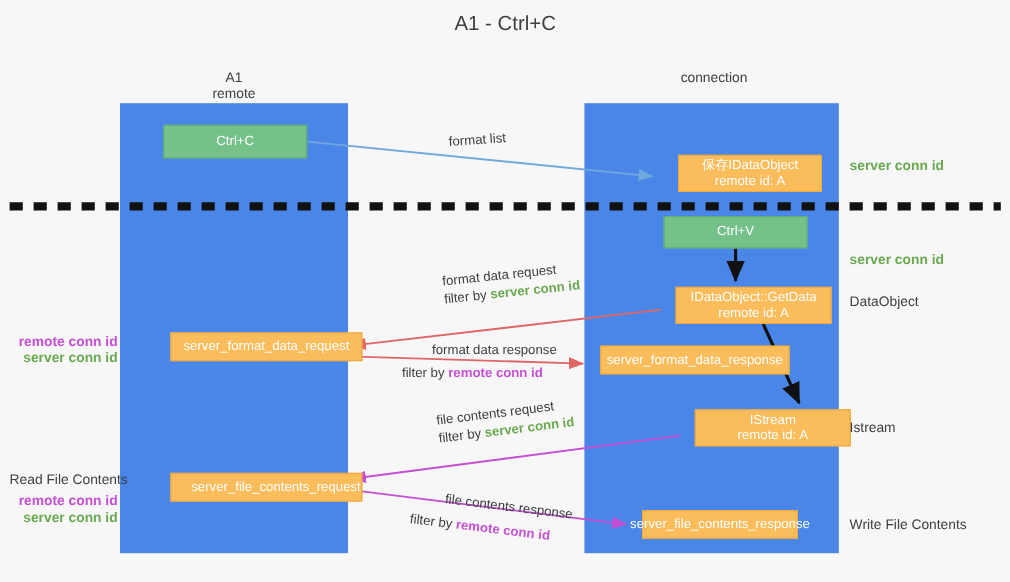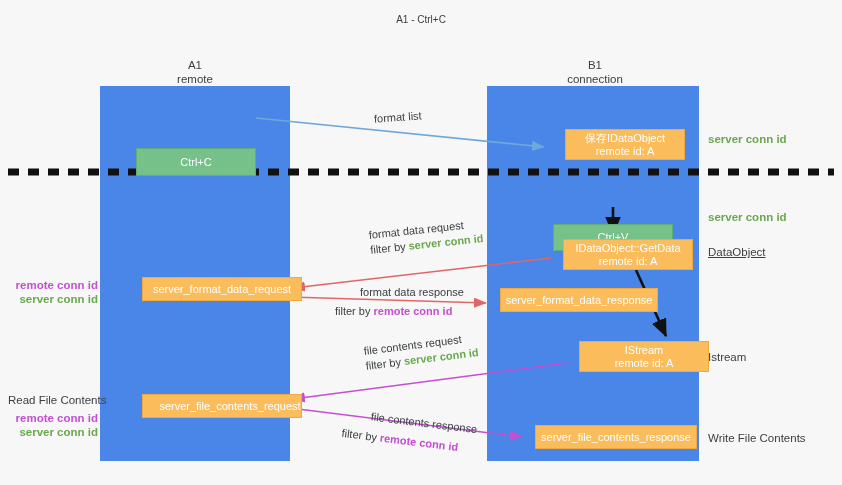--- a/index.html
+++ b/index.html
@@ -9,21 +9,21 @@
     font-family:"Liberation Sans","DejaVu Sans",sans-serif;
     overflow:hidden;
     position:relative;
   }
   #stage{position:absolute;left:0;top:0;width:842px;height:485px;}
   .abs{position:absolute;}
 
   
   .title{
     left:0;top:10px;width:842px;text-align:center;
-    font-size:10px;color:#3c4043;line-height:20px;
+    font-size:17px;color:#3c4043;line-height:20px;
   }
 
   
   .lane-head{
     text-align:center;font-size:11.5px;color:#3c4043;line-height:14px;
     width:160px;
   }
 
   
   .lane{
@@ -32,21 +32,21 @@
 
   
   .box{
     box-sizing:border-box;
     display:flex;flex-direction:column;
     align-items:center;justify-content:center;
     color:#ffffff;font-size:11px;line-height:13px;
     text-align:center;
     border:1px solid rgba(0,0,0,.12);
   }
-  .box.green{background:#76c08a;border-color:#5fae75;margin-top:44px;}
+  .box.green{background:#76c08a;border-color:#5fae75;}
   .box.orange{background:#fbb a55;margin-left:12px;}
   .box.orange{background:#fbbc5c;border-color:#f0a93f;}
   .box .l2{font-weight:normal;}
 
   
   .note{font-size:11.5px;line-height:14px;color:#3c4043;}
   .green-t{color:#6aa84f;font-weight:bold;}
   .purple-t{color:#c44fd1;font-weight:bold;}
 
   
@@ -64,21 +64,20 @@
 
   <div class="abs title">
     <div>A1 - Ctrl+C</div>
   </div>
 
   <div class="abs lane-head" style="left:115px;top:58px;">
     <div>A1</div>
     <div>remote</div>
   </div>
   <div class="abs lane-head" style="left:515px;top:58px;">
-    <div>B1</div>
     <div>connection</div>
   </div>
 
   <div class="abs lane" style="left:100px;top:86px;width:190px;height:375px;"></div>
   <div class="abs lane" style="left:487px;top:86px;width:212px;height:375px;"></div>
 
   <svg>
     <defs>
       <marker id="ah-blue" markerWidth="9" markerHeight="9" refX="7.5" refY="3.2" orient="auto" markerUnits="strokeWidth">
         <path d="M0,0 L8,3.2 L0,6.4 z" fill="#6fa8dc"></path>
@@ -139,21 +138,21 @@
 
   <div class="abs box orange" style="left:567px;top:341px;width:130px;height:31px;">
     <div>IStream</div>
     <div class="l2">remote id: A</div>
   </div>
 
   <div class="abs box orange" style="left:130px;top:394px;width:160px;height:24px;padding-left:16px;">
     <div>server_file_contents_request</div>
   </div>
 
-  <div class="abs box orange" style="left:523px;top:425px;width:162px;height:24px;">
+  <div class="abs box orange" style="left:523px;top:425px;width:130px;height:24px;">
     <div>server_file_contents_response</div>
   </div>
 
   <div class="abs edge-label" style="left:374px;top:110px;transform:rotate(-4deg);">
     <span>format list</span>
   </div>
 
   <div class="abs edge-label" style="left:368px;top:228px;transform:rotate(-6deg);transform-origin:left top;">
     <div>format data request</div>
     <div>
@@ -179,21 +178,21 @@
     <div style="padding-left:27px;">file contents response</div>
     <div style="padding-top:5px;">
       <span>filter by </span><span class="c purple-t">remote conn id</span>
     </div>
   </div>
 
   <div class="abs note green-t" style="left:708px;top:132px;">server conn id</div>
 
   <div class="abs note green-t" style="left:708px;top:210px;">server conn id</div>
 
-  <div class="abs note" style="left:708px;top:245px;text-decoration:underline;">DataObject</div>
+  <div class="abs note" style="left:708px;top:245px;">DataObject</div>
 
   <div class="abs note" style="left:708px;top:350px;">Istream</div>
 
   <div class="abs note" style="left:708px;top:431px;">Write File Contents</div>
 
   <div class="abs" style="left:8px;top:278px;width:90px;text-align:right;">
     <div class="note purple-t">remote conn id</div>
     <div class="note green-t">server conn id</div>
   </div>
 

